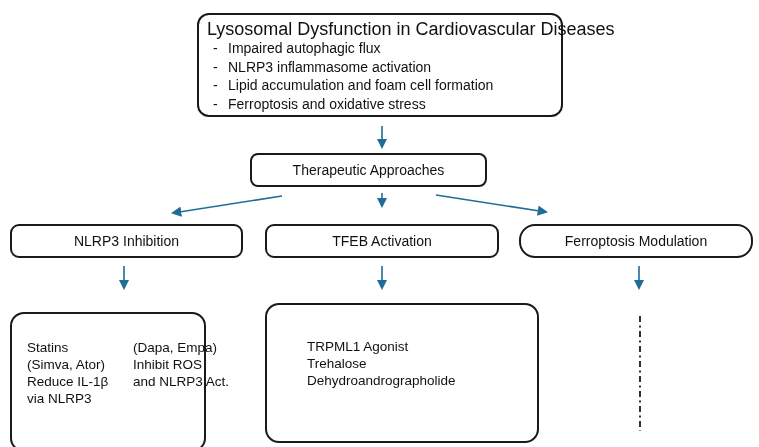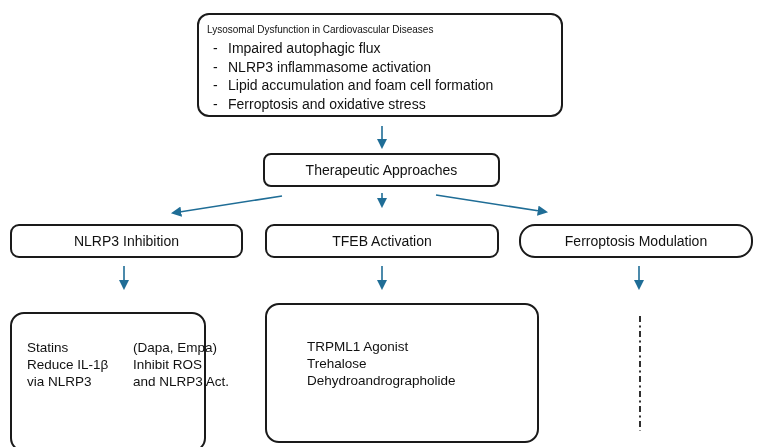--- a/index.html
+++ b/index.html
@@ -12,24 +12,24 @@
   #canvas{
     position:relative;width:759px;height:447px;background:var(--bg-color);
     font-family:"Liberation Sans","DejaVu Sans",sans-serif;
     color:var(--text-color);overflow:hidden;
   }
   .box{
     position:absolute;box-sizing:border-box;background:var(--bg-color);
     border:2px solid var(--border-color);
   }
   .top-box{left:197px;top:13px;width:366px;height:104px;border-radius:12px;padding:5px 8px;}
-  .box-title{font-size:10px;line-height:19px;white-space:nowrap;}
+  .box-title{font-size:18px;line-height:19px;white-space:nowrap;}
   .bullet-row{display:flex;font-size:14px;line-height:18.5px;margin-left:6px;white-space:nowrap;}
   .dash{display:inline-block;width:15px;flex:0 0 15px;}
-  .hub-box{left:263px;top:153px;width:237px;height:34px;border-radius:8px;}
+  .hub-box{left:250px;top:153px;width:237px;height:34px;border-radius:8px;}
   .label-center{display:flex;align-items:center;justify-content:center;font-size:14px;white-space:nowrap;}
   .branch-0{left:10px;top:224px;width:233px;height:34px;border-radius:9px;}
   .branch-1{left:265px;top:224px;width:234px;height:34px;border-radius:9px;}
   .branch-2{left:519px;top:224px;width:234px;height:34px;border-radius:16px;}
   .detail-0{left:10px;top:303px;width:196px;height:140px;border-radius:14px;margin-top:9px;}
   .detail-1{left:265px;top:303px;width:274px;height:140px;border-radius:14px;}
   .detail-2{left:519px;top:303px;width:234px;height:140px;border-radius:14px;}
   .col{position:absolute;font-size:13.5px;line-height:17px;white-space:nowrap;}
   .d0-a{left:15px;top:25px;}
   .d0-b{left:121px;top:25px;}
@@ -93,20 +93,21 @@
   <div class="box branch-1 label-center">
     <span>TFEB Activation</span>
   </div>
   <div class="box branch-2 label-center">
     <span>Ferroptosis Modulation</span>
   </div>
 
   <div class="box detail-0">
     <div class="col d0-a">
       <div>Statins</div>
+      <div>(Simva, Ator)</div>
       <div>Reduce IL-1β</div>
       <div>via NLRP3</div>
     </div>
     <div class="col d0-b">
       <div>(Dapa, Empa)</div>
       <div>Inhibit ROS</div>
       <div>and NLRP3 Act.</div>
     </div>
   </div>
 

